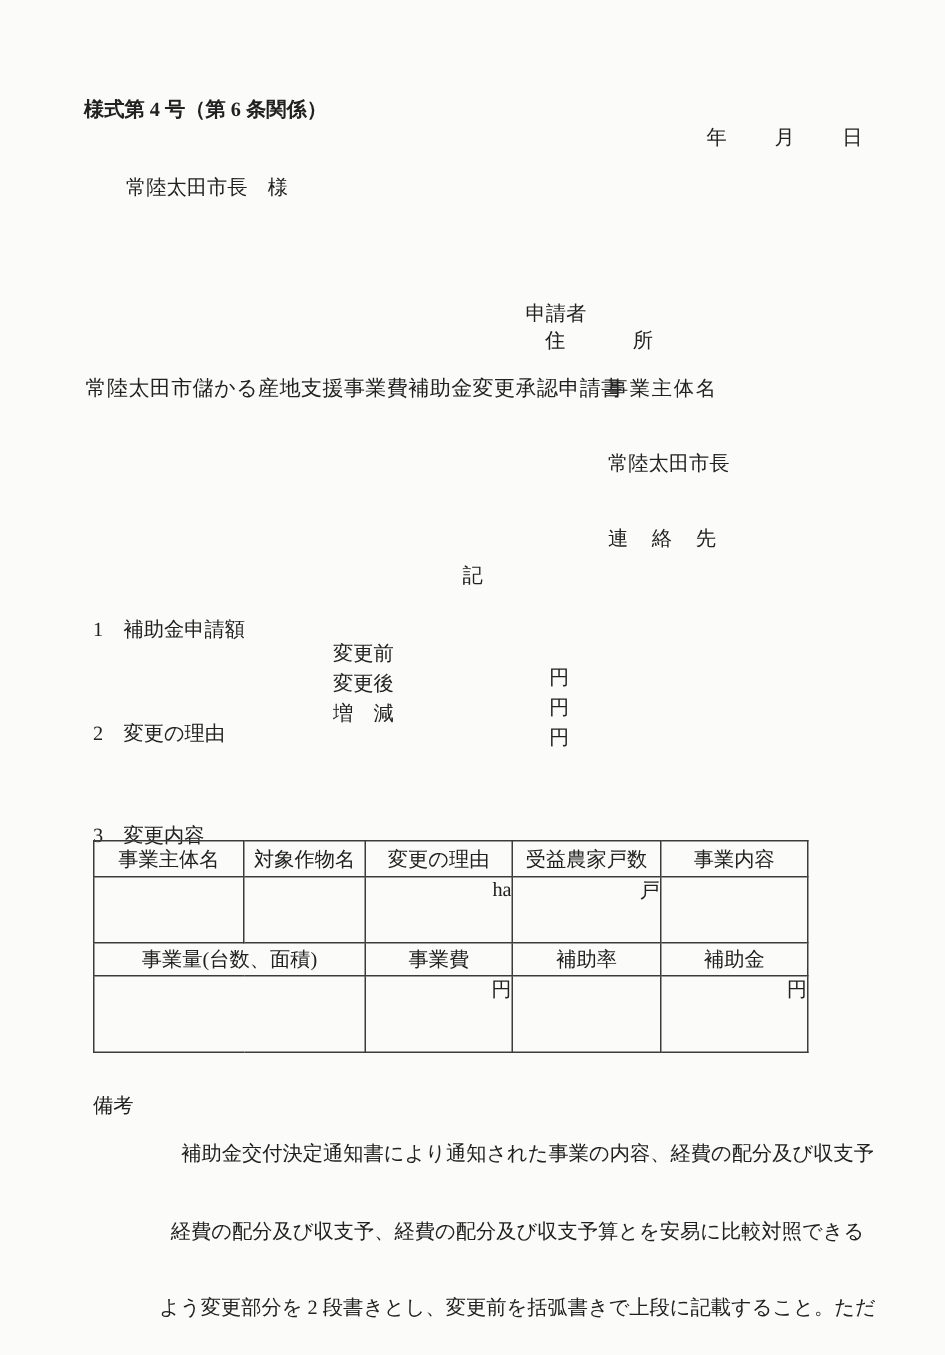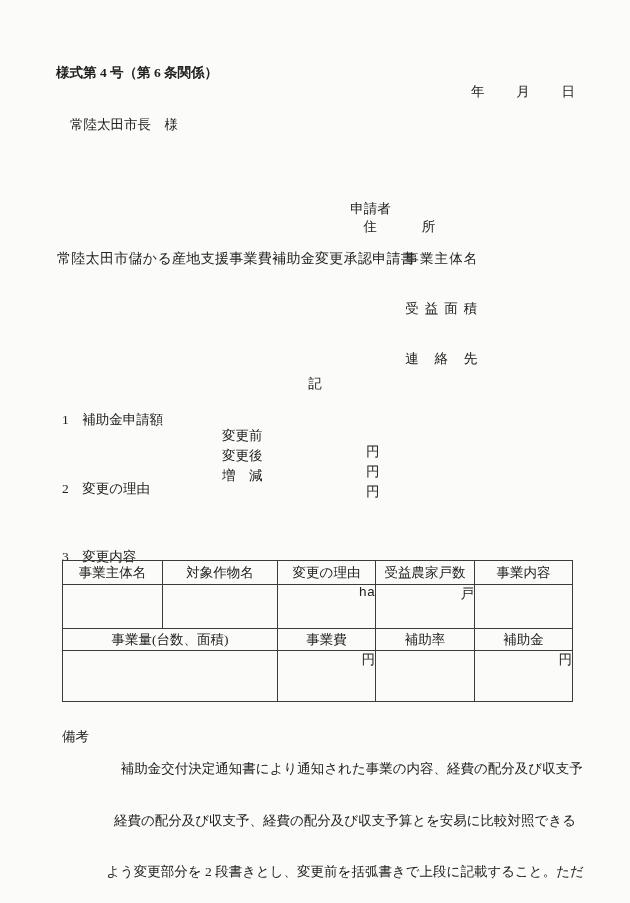--- a/index.html
+++ b/index.html
@@ -9,21 +9,21 @@
     background: #fbfbf9;
     color: #212121;
     font-family: "Liberation Serif", "DejaVu Serif", serif;
     font-size: 13.5px;
   }
   .page { position: relative; width: 630px; height: 903px; overflow: hidden; }
   .abs { position: absolute; white-space: pre; }
 
   .form-number { left: 56px; top: 64px; font-weight: bold; }
   .date-line { left: 471px; top: 83px; width: 104px; display: flex; justify-content: space-between; }
-  .addressee { left: 70px; top: 116px; }
+  .addressee { left: 84px; top: 116px; }
 
   .applicant { left: 330px; top: 152px; }
   .applicant-row { height: 18px; }
   .applicant-label { display: inline-block; }
   .applicant-field {
     display: inline-block; width: 72px; margin-left: 13px;
     text-align: justify; text-align-last: justify; white-space: pre;
   }
   .applicant-row.cont .applicant-field { margin-left: 55px; }
 
@@ -42,23 +42,23 @@
 
   .sec2-head { left: 62px; top: 480px; }
   .sec3-head { left: 62px; top: 548px; }
 
   .change-table { position: absolute; left: 62px; top: 560px; border-collapse: collapse; table-layout: fixed; }
   .change-table td, .change-table th {
     border: 1px solid #3c3c3c; font-weight: normal; font-size: 13.5px;
     padding: 0; overflow: hidden;
   }
   .change-table th { text-align: center; vertical-align: middle; }
-  .c1 { width: 100px; } .c2 { width: 115px; } .c3 { width: 98px; } .c4 { width: 99px; } .c5 { width: 98px; }
+  .c1 { width: 100px; } .c2 { width: 81px; } .c3 { width: 98px; } .c4 { width: 99px; } .c5 { width: 98px; }
   .hrow1 { height: 24px; } .drow1 { height: 44px; } .hrow2 { height: 22px; } .drow2 { height: 51px; }
-  .unit-cell { text-align: right; vertical-align: top; padding: 2px 8px 0 0; font-family: Liberation Mono, monospace; }
+  .unit-cell { text-align: right; vertical-align: top; padding: 2px 8px 0 0; }
 
   .notes { left: 62px; top: 727px; display: flex; }
   .notes-label { width: 42px; flex: 0 0 42px; line-height: 19.6px; }
   .notes-lines { width: 482px; }
   .notes-line { height: 19.6px; line-height: 19.6px; white-space: pre; text-align: center; }
 </style>
 </head>
 <body>
 
 <div class="page">
@@ -75,21 +75,21 @@
 
   <div class="abs applicant">
     <div class="applicant-row">
       <span class="applicant-label">申請者</span>
       <span class="applicant-field">住　　所</span>
     </div>
     <div class="applicant-row cont">
       <span class="applicant-field">事業主体名</span>
     </div>
     <div class="applicant-row cont">
-      <span class="applicant-field">受益面積</span>
+      <span class="applicant-field">常陸太田市長</span>
     </div>
     <div class="applicant-row cont">
       <span class="applicant-field">連　絡　先</span>
     </div>
   </div>
 
   <div class="abs doc-title">常陸太田市儲かる産地支援事業費補助金変更承認申請書</div>
 
 
   <div class="abs ki">記</div>

